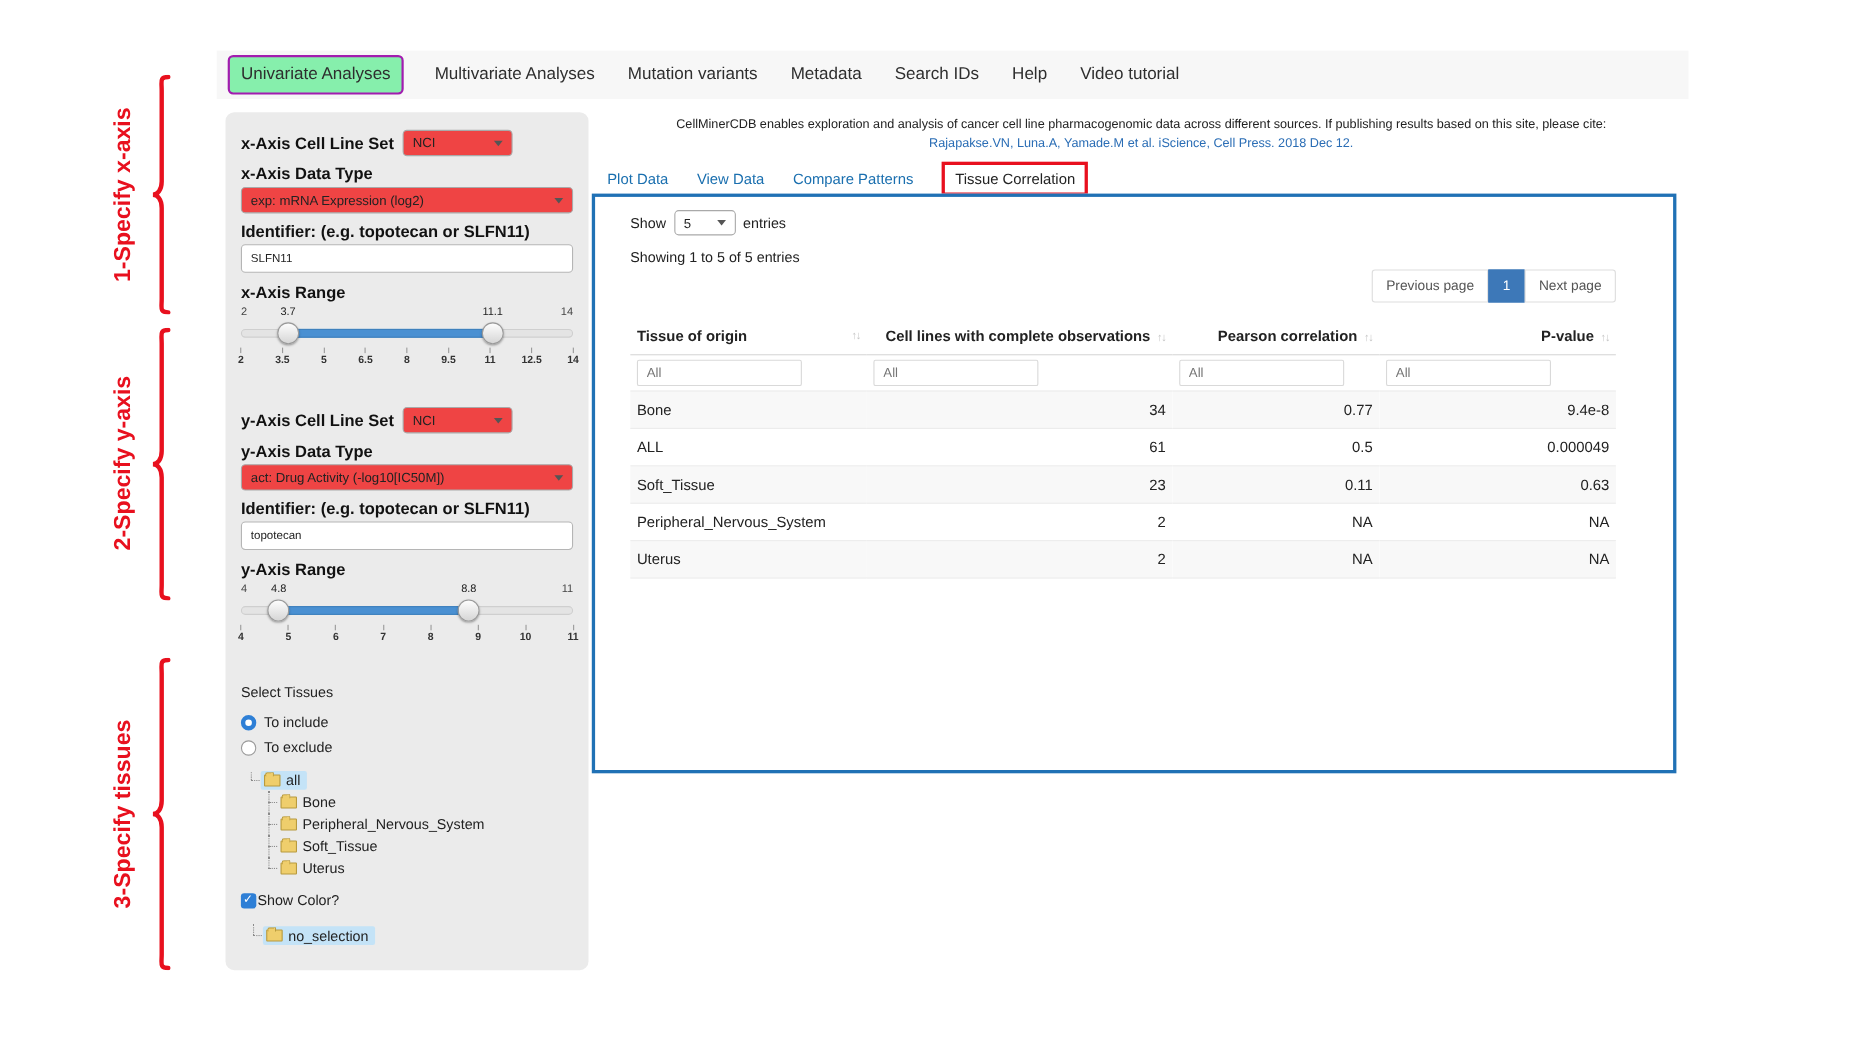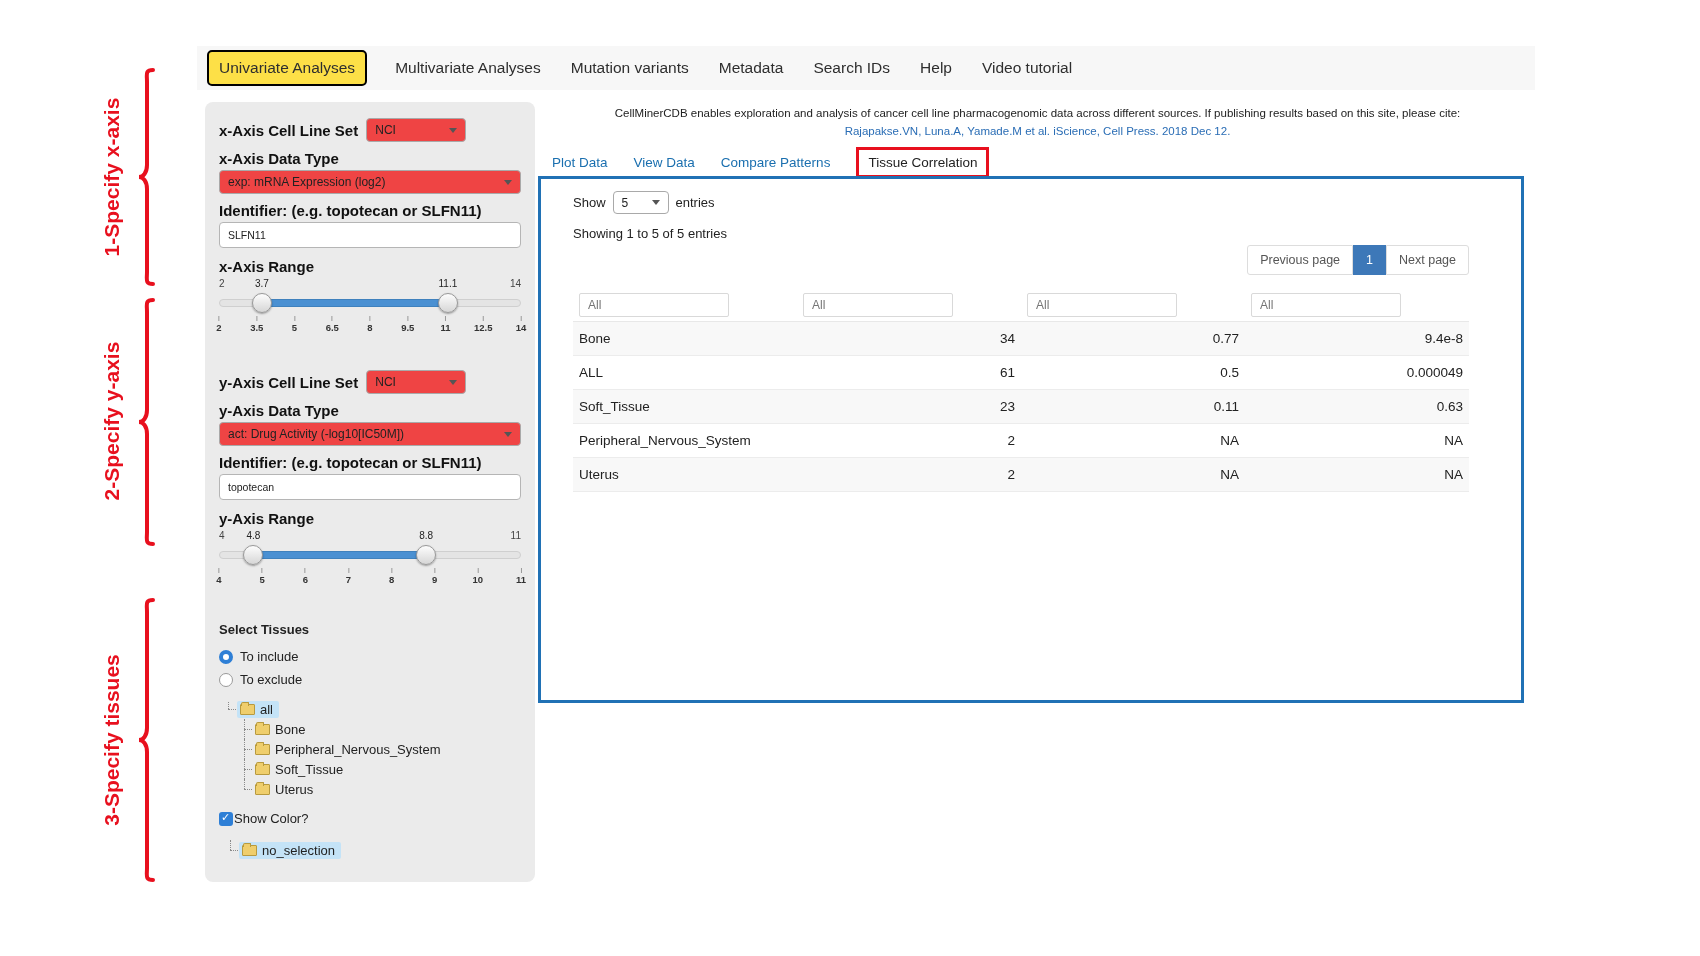--- a/index.html
+++ b/index.html
@@ -2,21 +2,21 @@
 <html><head>
 <meta charset="utf-8">
 <style>
   *{box-sizing:border-box;margin:0;padding:0}
   html,body{width:1700px;height:956px}
   body{position:relative;background:#fff;font-family:"Liberation Sans",sans-serif;overflow:hidden;color:#222}
 
   
   .topnav{position:absolute;left:197px;top:46px;width:1338px;height:44px;background:#f7f7f7;display:flex;align-items:center;gap:26px;padding:0 10px;font-size:15.5px;color:#2e2e2e;font-weight:500}
   .topnav .tab{cursor:pointer;white-space:nowrap;padding:8px 2px}
-  .topnav .tab.active{border:2px solid #000000;border-radius:5px;padding:7px 10px;background:#fde047}
+  .topnav .tab.active{border:2px solid #a21caf;border-radius:5px;padding:7px 10px;background:#86efac}
 
   
   .vlabel{position:absolute;width:240px;text-align:center;color:#e8101e;font-size:21px;font-weight:bold;transform:rotate(-90deg)}
   .brace{position:absolute;left:138px}
 
   
   .sidebar{position:absolute;left:205px;top:102px;width:330px;height:780px;background:#ebebeb;border-radius:8px;padding:16px 14px;font-size:13px}
   .lbl{font-weight:bold;font-size:15px;margin-bottom:3px;color:#111}
   .inline-row{display:flex;align-items:center;gap:8px;margin-bottom:8px}
   .inline-row .lbl{margin-bottom:0}
@@ -34,21 +34,21 @@
   .irs-from,.irs-to{position:absolute;top:0;transform:translateX(-50%);font-weight:normal;color:#222}
   .irs-line{position:relative;height:20px;margin-top:2px}
   .irs-rail{position:absolute;left:0;right:0;top:6px;height:8px;background:#e4e4e4;border:1px solid #cfcfcf;border-radius:4px}
   .irs-bar{position:absolute;top:6px;height:8px;background:#4a90d2;border:1px solid #3f81bd}
   .irs-handle{position:absolute;top:10px;width:20px;height:20px;border-radius:50%;background:linear-gradient(#fdfdfd,#d6d6d6);border:1px solid #999;transform:translate(-50%,-50%);box-shadow:0 1px 2px rgba(0,0,0,.35);cursor:pointer}
   .irs-grid{position:relative;height:22px;margin-top:3px;font-size:9.5px;color:#333}
   .gtick{position:absolute;top:0;transform:translateX(-50%);text-align:center}
   .gtick i{display:block;width:1px;height:5px;background:#999;margin:0 auto 1px}
 
   
-  .sec-title{font-weight:bold;font-size:13px;margin:4px 0 8px 0}
+  .sec-title{font-weight:normal;font-size:13px;margin:4px 0 8px 0}
   .radio-row{display:flex;align-items:center;gap:7px;height:23px;font-size:13px;cursor:pointer}
   .radio{width:14px;height:14px;border-radius:50%;border:1px solid #9a9a9a;background:#fff;flex:none}
   .radio.on{border:4px solid #2e7fd6}
   .tree{margin:8px 0 0 2px}
   .tree-item{display:flex;align-items:center;height:20px;font-size:13px;cursor:pointer}
   .tree-item.child{margin-left:16px}
   .conn{width:16px;height:20px;position:relative;flex:none}
   .conn:before{content:'';position:absolute;left:7px;top:0;bottom:0;border-left:1px dotted #8a8a8a}
   .conn:after{content:'';position:absolute;left:7px;top:10px;width:8px;border-top:1px dotted #8a8a8a}
   .conn.half:before{bottom:10px}
@@ -299,20 +299,31 @@
 
     <div class="pag-row">
       <span class="page-btn prev">Previous page</span>
       <span class="page-num">1</span>
       <span class="page-btn next">Next page</span>
     </div>
 
 
     <table class="dt">
       <thead>
+        <tr>
+          <th class="first" style="width:24%">
+            <span class="hwrap">
+                <span>Tissue of origin</span>
+                <span class="sort"></span>
+              </span>
+          </th>
+          <th style="width:31%"><span>Cell lines with complete observations</span><span class="sort"></span></th>
+          <th style="width:21%"><span>Pearson correlation</span><span class="sort"></span></th>
+          <th style="width:24%"><span>P-value</span><span class="sort"></span></th>
+        </tr>
         <tr class="filters">
           <th>
               <input placeholder="All" style="">
             </th>
           <th>
               <input placeholder="All" style="">
             </th>
           <th>
               <input placeholder="All" style="">
             </th>

